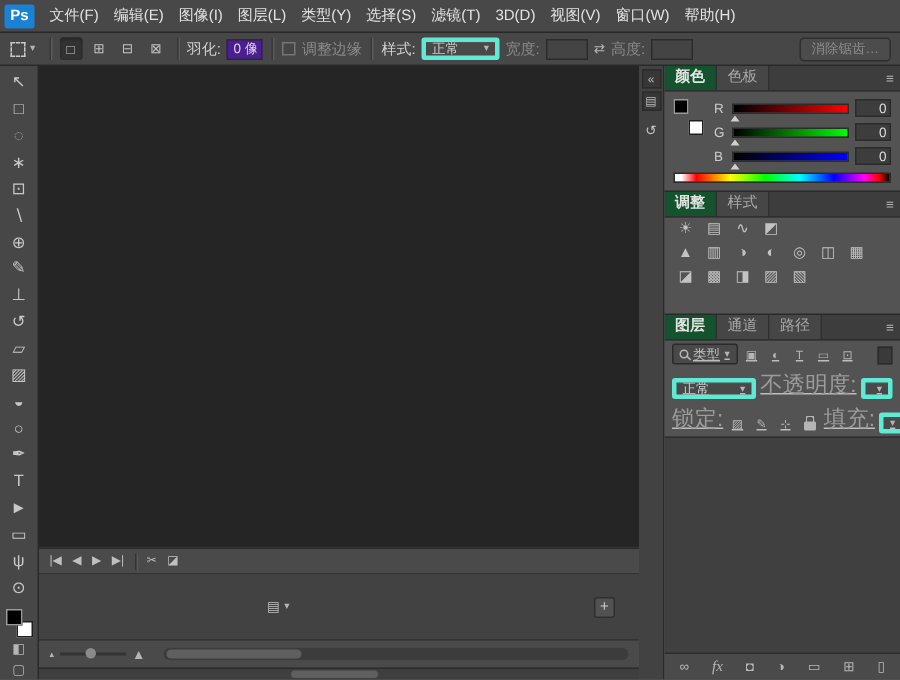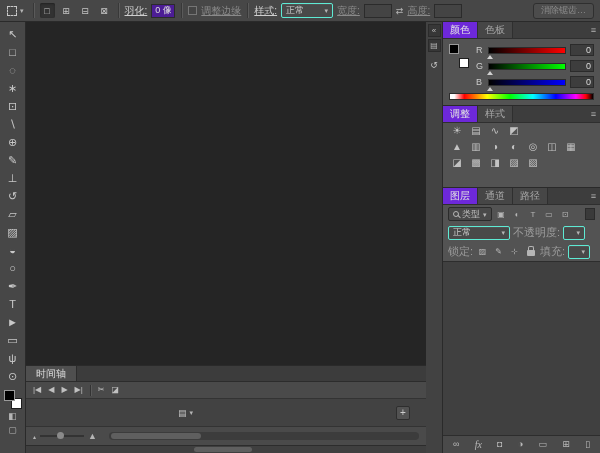--- a/index.html
+++ b/index.html
@@ -15,27 +15,27 @@
 
   
   .optionsbar{height:22px;background:#474747;border-bottom:1px solid #2a2a2a;display:flex;align-items:center;
     padding:0 4px;gap:4px;flex:0 0 auto;font-size:10px;color:#cfcfcf;}
   .tool-preset{display:flex;align-items:center;gap:3px;padding:2px 3px;border-radius:2px;}
   .tp-box{width:10px;height:10px;border:1px dashed #c9c9c9;}
   .caret{font-size:7px;color:#b5b5b5;line-height:1;}
   .vsep{width:1px;height:15px;background:#383838;box-shadow:1px 0 0 #5a5a5a;margin:0 2px;flex:0 0 auto;}
   .mode{width:15px;height:15px;display:flex;align-items:center;justify-content:center;font-size:9px;color:#c5c5c5;border-radius:2px;}
   .mode.active{background:#323232;box-shadow:inset 0 1px 2px #222;}
-  .opt-label{white-space:nowrap;text-decoration:underline;}
+  .opt-label{white-space:nowrap;}
   .opt-label.dim{color:#8a8a8a;}
   .opt-input{width:24px;height:14px;background:#4c1d95;border:1px solid #2b2b2b;color:#ddd;font-size:9px;padding:0 3px;
     font-family:"Liberation Sans","DejaVu Sans",sans-serif;}
   .opt-input.short{width:28px;background:#444;}
   .checkbox{width:9px;height:9px;border:1px solid #767676;background:#454545;flex:0 0 auto;}
-  .dropdown{height:15px;background:#494949;border:1px solid #5eead4;border-radius:2px;display:flex;align-items:center;
+  .dropdown{height:15px;background:#494949;border:3px solid #5eead4;border-radius:2px;display:flex;align-items:center;
     justify-content:space-between;padding:0 4px;gap:5px;box-shadow:inset 0 1px 0 rgba(255,255,255,.05);font-size:9px;color:#cccccc;}
   .style-dd{width:52px;}
   .swap{font-size:9px;color:#b5b5b5;}
   .refine-btn{margin-left:auto;margin-right:2px;height:16px;padding:0 7px;background:#4c4c4c;border:1px solid #2f2f2f;
     border-radius:3px;color:#8b8b8b;display:flex;align-items:center;font-size:9px;white-space:nowrap;}
 
   
   .workspace{flex:1;display:flex;min-height:0;}
 
   
@@ -78,21 +78,21 @@
     align-items:center;padding-top:2px;gap:2px;flex:0 0 auto;}
   .ds-btn{width:13px;height:13px;background:#373737;border:1px solid #2b2b2b;color:#bbbbbb;font-size:8px;
     display:flex;align-items:center;justify-content:center;}
   .ds-icon{color:#c5c5c5;font-size:9px;margin-top:6px;}
 
   
   .right-dock{width:157px;background:#535353;display:flex;flex-direction:column;flex:0 0 auto;min-height:0;}
   .panel{border-bottom:1px solid #2a2a2a;display:flex;flex-direction:column;overflow:hidden;}
   .tabbar{height:17px;background:#3d3d3d;border-bottom:1px solid #2f2f2f;display:flex;align-items:flex-end;position:relative;flex:0 0 auto;}
   .tab{height:16px;line-height:16px;padding:0 7px;font-size:10px;background:#464646;color:#a8a8a8;border-right:1px solid #2f2f2f;white-space:nowrap;}
-  .tab.active{background:#6d28d9;color:#e3e3e3;}
+  .tab.active{background:#14532d;color:#e3e3e3;font-weight:bold;}
   .panel-menu{position:absolute;right:4px;top:3px;color:#b5b5b5;font-size:9px;}
 
   
   .color-panel{height:84px;}
   .color-body{display:flex;padding:5px 6px 2px 6px;gap:7px;}
   .mini-swatches{position:relative;width:20px;height:24px;flex:0 0 auto;}
   .mini-swatches .swatch-bg{width:10px;height:10px;}
   .mini-swatches .swatch-fg{width:10px;height:10px;}
   .ch-col{flex:1;display:flex;flex-direction:column;gap:4px;}
   .ch-row{display:flex;align-items:center;gap:4px;}
@@ -110,44 +110,58 @@
 
   
   .adj-panel{height:82px;}
   .adj-title{font-size:10px;color:#cfcfcf;padding:5px 8px 3px;}
   .adj-rows{padding:0 6px 5px;display:flex;flex-direction:column;gap:2px;}
   .adj-row{display:flex;gap:3px;}
   .adj-icon{width:16px;height:14px;display:flex;align-items:center;justify-content:center;color:#c3c3c3;font-size:10px;}
 
   
   .layers-panel{flex:1;min-height:0;border-bottom:none;}
-  .l-row{display:flex;align-items:center;padding:2px 5px;gap:3px;font-size:9px;color:#bdbdbd;flex:0 0 auto;}
+  .l-row{display:flex;align-items:flex-end;padding:2px 5px;gap:3px;font-size:9px;color:#bdbdbd;flex:0 0 auto;text-decoration:underline;}
   .l-filter-dd{display:flex;align-items:center;gap:3px;background:#494949;border:1px solid #2b2b2b;height:14px;
     padding:0 4px;border-radius:2px;}
   .mag{width:6px;height:6px;border:1px solid #b5b5b5;border-radius:50%;position:relative;flex:0 0 auto;}
   .mag::after{content:"";position:absolute;width:4px;height:1px;background:#b5b5b5;transform:rotate(45deg);right:-3px;bottom:-1px;}
   .f-icon{width:13px;height:13px;display:flex;align-items:center;justify-content:center;font-size:8px;color:#b5b5b5;flex:0 0 auto;}
   .f-toggle{margin-left:auto;width:10px;height:12px;background:#3a3a3a;border:1px solid #2b2b2b;}
   .dropdown.blend{width:62px;height:14px;}
   .dropdown.tiny{width:22px;height:14px;justify-content:flex-end;}
-  .lbl{font-size:11px;color:#9b9b9b;white-space:nowrap;}
+  .lbl{font-size:15px;color:#9b9b9b;white-space:nowrap;}
   .padlock{width:8px;height:6px;background:#b5b5b5;border-radius:1px;position:relative;margin-top:3px;}
   .padlock::before{content:"";position:absolute;top:-4px;left:1px;width:4px;height:4px;border:1px solid #b5b5b5;
     border-bottom:none;border-radius:2px 2px 0 0;}
   .l-list{flex:1;background:#404040;border-top:1px solid #2d2d2d;border-bottom:1px solid #2d2d2d;min-height:0;}
   .l-bottom{height:17px;background:#4a4a4a;display:flex;align-items:center;justify-content:space-between;
     padding:0 10px;flex:0 0 auto;}
   .lb-icon{color:#b8b8b8;font-size:9px;line-height:1;}
   .lb-icon.fx{font-style:italic;font-family:"Liberation Serif","DejaVu Serif",serif;font-size:10px;}
 </style>
 </head>
 <body>
 
 <div class="app">
 
+  <div class="menubar">
+    <div class="ps-logo">Ps</div>
+    <div class="menu-item">文件(F)</div>
+    <div class="menu-item">编辑(E)</div>
+    <div class="menu-item">图像(I)</div>
+    <div class="menu-item">图层(L)</div>
+    <div class="menu-item">类型(Y)</div>
+    <div class="menu-item">选择(S)</div>
+    <div class="menu-item">滤镜(T)</div>
+    <div class="menu-item">3D(D)</div>
+    <div class="menu-item">视图(V)</div>
+    <div class="menu-item">窗口(W)</div>
+    <div class="menu-item">帮助(H)</div>
+  </div>
 
   <div class="optionsbar">
     <div class="tool-preset">
       <span class="tp-box"></span>
       <span class="caret">▾</span>
     </div>
     <div class="vsep"></div>
     <span class="mode active">□</span>
     <span class="mode">⊞</span>
     <span class="mode">⊟</span>
@@ -244,23 +258,20 @@
         </div>
       <div class="tool small">
           <span>▢</span>
         </div>
     </div>
 
     <div class="center">
       <div class="canvas"></div>
 
       <div class="timeline">
-        <div class="tl-tabbar">
-          <div class="tl-tab">时间轴</div>
-        </div>
         <div class="tl-toolbar">
           <span class="tl-btn">|◀</span>
           <span class="tl-btn">◀</span>
           <span class="tl-btn">▶</span>
           <span class="tl-btn">▶|</span>
           <span class="tl-sep"></span>
           <span class="tl-btn">✂</span>
           <span class="tl-btn">◪</span>
         </div>
         <div class="tl-track">

